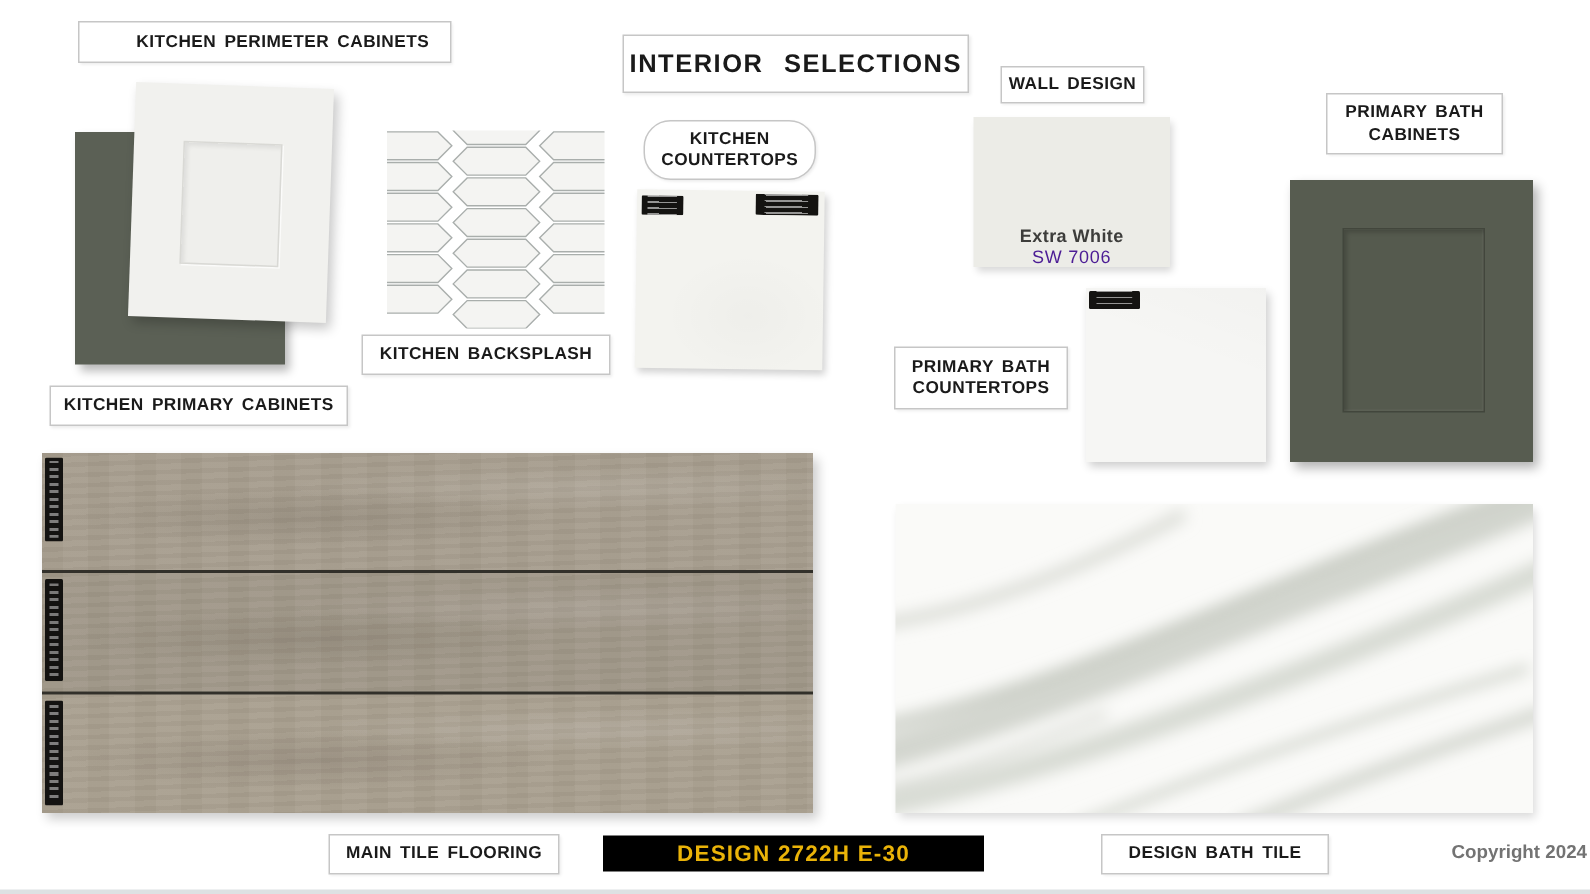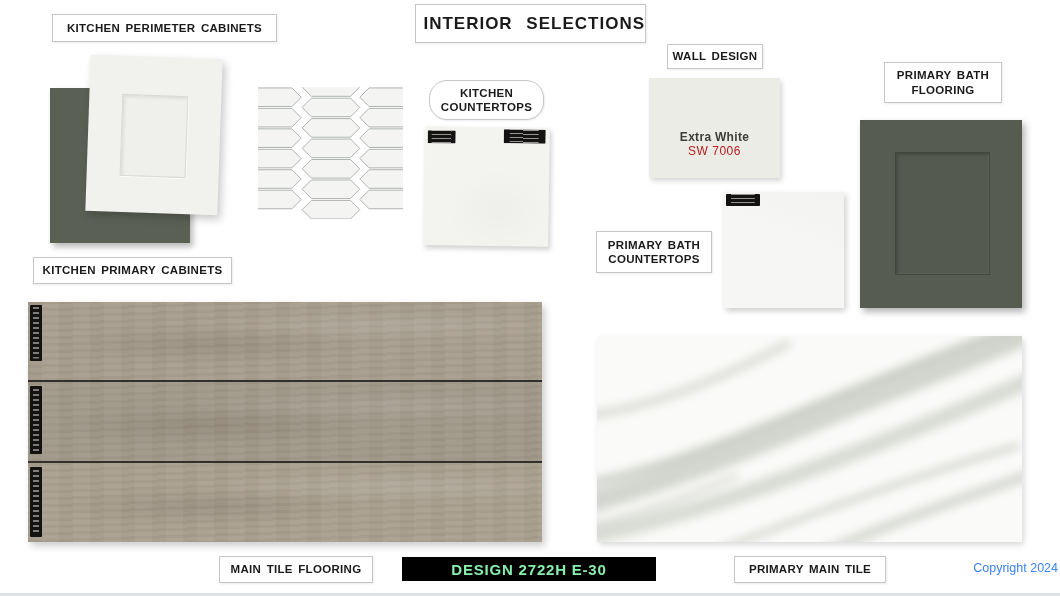--- a/index.html
+++ b/index.html
@@ -37,21 +37,21 @@
     background-image:repeating-linear-gradient(180deg,rgba(255,255,255,.55) 0 1px,transparent 1px 4px);
     background-size:70% 100%;background-position:center;background-repeat:no-repeat;
   }
   .sticker.v{background-image:repeating-linear-gradient(180deg,rgba(255,255,255,.45) 0 2px,transparent 2px 5px);background-size:50% 92%;}
   #paint-chip{
     left:649px;top:78px;width:131px;height:100px;background:#ecece7;
     box-shadow:2px 3px 5px rgba(0,0,0,.16);
     display:flex;flex-direction:column;align-items:center;justify-content:flex-end;
   }
   #paint-chip .paint-name{font-size:12px;font-weight:bold;color:#3d3d3b;letter-spacing:.3px;}
-  #paint-chip .paint-code{font-size:12px;color:#b91c1c;margin-bottom:20px;letter-spacing:.5px;}
+  #paint-chip .paint-code{font-size:12px;color:#4c1d95;margin-bottom:0;letter-spacing:.5px;}
   #bath-countertop{
     left:724px;top:192px;width:120px;height:116px;background:#f6f6f4;
     box-shadow:2px 3px 6px rgba(0,0,0,.2);
     background-image:linear-gradient(200deg,rgba(0,0,0,.015),transparent 40%);
   }
   #bath-door{
     left:860px;top:120px;width:162px;height:188px;background:#575c50;
     box-shadow:3px 4px 7px rgba(0,0,0,.3);
   }
   #bath-door .recess{
@@ -70,40 +70,40 @@
       repeating-linear-gradient(90deg,rgba(0,0,0,.02) 0 14px,rgba(255,255,255,.025) 14px 31px);
   }
   .plank.p1{top:0;height:78px;}
   .plank.p2{top:80px;height:79px;filter:brightness(.965);}
   .plank.p3{top:161px;height:79px;filter:brightness(1.01);}
   
   #bath-tile{left:597px;top:336px;width:425px;height:206px;box-shadow:2px 3px 6px rgba(0,0,0,.15);}
   
   #design-banner{
     position:absolute;left:402px;top:557px;width:254px;height:24px;background:#000;
-    display:flex;align-items:center;justify-content:center;color:#86efac;font-weight:bold;
+    display:flex;align-items:center;justify-content:center;color:#eab308;font-weight:bold;
     font-size:15px;letter-spacing:.8px;
   }
   #copyright{
     position:absolute;right:2px;top:561px;width:360px;text-align:right;
-    font-weight:normal;font-size:12.5px;line-height:1.2;color:#3b82f6;
+    font-weight:bold;font-size:12.5px;line-height:1.2;color:#737373;
     text-shadow:1px 1px 0 #fff,-1px -1px 0 #fff,1px -1px 0 #fff,-1px 1px 0 #fff,0 1px 0 #fff,0 -1px 0 #fff;
   }
   #bottom-strip{position:absolute;left:0;top:593px;width:1060px;height:3px;background:#dde1e3;}
 </style>
 </head>
 <body>
 
 <div id="board">
 
-  <div id="title-box" class="label-box" style="left:415px;top:4px;width:229px;height:37px;align-items:flex-end;">
+  <div id="title-box" class="label-box" style="left:415px;top:23px;width:229px;height:37px;">
     <span>INTERIOR SELECTIONS</span>
   </div>
 
-  <div class="label-box" style="left:52px;top:14px;width:223px;height:26px;">
+  <div class="label-box" style="left:52px;top:14px;width:223px;height:26px;padding-left:24px;">
     <span>KITCHEN PERIMETER CABINETS</span>
   </div>
   <div id="island-panel" class="sample" style="background:#5b6055;"></div>
   <div id="perimeter-door" class="sample">
     <div class="recess"></div>
   </div>
   <div class="label-box" style="left:33px;top:257px;width:197px;height:25px;">
     <span>KITCHEN PRIMARY CABINETS</span>
   </div>
 
@@ -128,20 +128,23 @@
         <use href="#pk" x="42" y="-10"></use>
           <use href="#pk" x="42" y="12"></use>
           <use href="#pk" x="42" y="34"></use>
         <use href="#pk" x="42" y="56"></use>
           <use href="#pk" x="42" y="78"></use>
           <use href="#pk" x="42" y="100"></use>
         <use href="#pk" x="42" y="122"></use>
       </g>
     </svg>
   </div>
+  <div class="label-box" style="left:241px;top:223px;width:164px;height:25px;">
+    <span>KITCHEN BACKSPLASH</span>
+  </div>
 
   <div class="label-box" style="left:429px;top:80px;width:113px;height:38px;border-radius:18px;">
     <span>KITCHEN</span>
     <span>COUNTERTOPS</span>
   </div>
   <div id="kitchen-countertop" class="sample">
     <div class="sticker" style="left:3px;top:4px;width:28px;height:13px;"></div>
     <div class="sticker" style="left:79px;top:2px;width:42px;height:14px;"></div>
   </div>
 
@@ -156,21 +159,21 @@
   <div class="label-box" style="left:596px;top:231px;width:114px;height:40px;">
     <span>PRIMARY BATH</span>
     <span>COUNTERTOPS</span>
   </div>
   <div id="bath-countertop" class="sample">
     <div class="sticker" style="left:2px;top:2px;width:34px;height:12px;"></div>
   </div>
 
   <div class="label-box" style="left:884px;top:62px;width:116px;height:39px;">
     <span>PRIMARY BATH</span>
-    <span>FLOORING</span>
+    <span>CABINETS</span>
   </div>
   <div id="bath-door" class="sample">
     <div class="recess"></div>
   </div>
 
   <div id="flooring" class="sample">
     <div class="plank p1">
       <div class="sticker v" style="left:2px;top:3px;width:12px;height:56px;"></div>
     </div>
     <div class="plank p2">
@@ -202,21 +205,21 @@
         <path d="M-30 205 C 80 185, 200 140, 300 100 S 430 45, 455 35" stroke="#d8dbd4" stroke-width="16"></path>
         <path d="M120 215 C 220 175, 320 140, 420 110" stroke="#c9cdc4" stroke-width="5"></path>
         <path d="M-10 80 C 60 70, 130 40, 190 8" stroke="#dadcd6" stroke-width="8"></path>
         <path d="M230 215 C 300 185, 370 160, 430 140" stroke="#d5d8d1" stroke-width="10"></path>
         <path d="M300 60 C 340 40, 390 15, 425 0" stroke="#cfd3cb" stroke-width="4"></path>
         <path d="M-10 190 C 40 180, 90 160, 140 140" stroke="#c2c6bd" stroke-width="3"></path>
       </g>
     </svg>
   </div>
   <div class="label-box" style="left:734px;top:556px;width:150px;height:25px;">
-    <span>PRIMARY MAIN TILE</span>
+    <span>DESIGN BATH TILE</span>
   </div>
 
   <div id="copyright">
     <div>Copyright 2024</div>
   </div>
 
   <div id="bottom-strip"></div>
 </div>
 
 </body></html>

